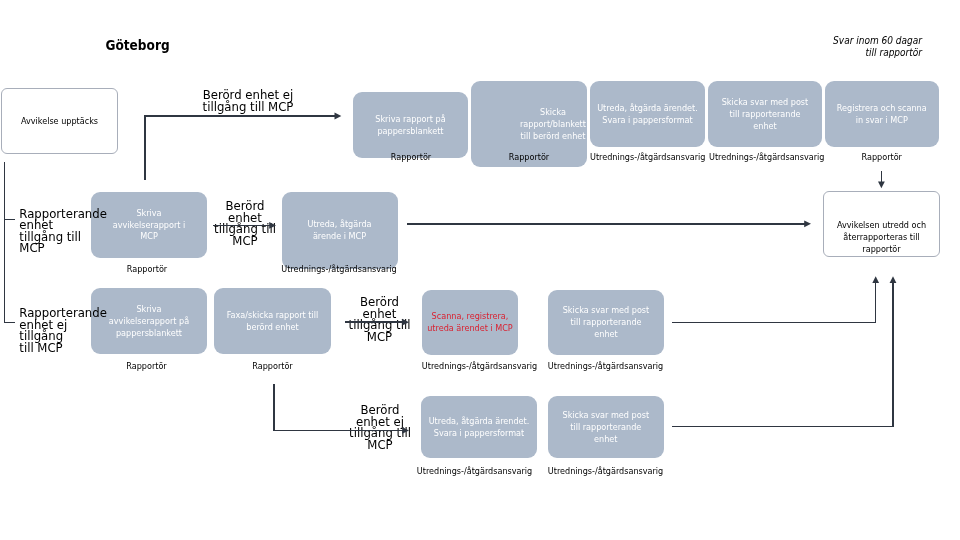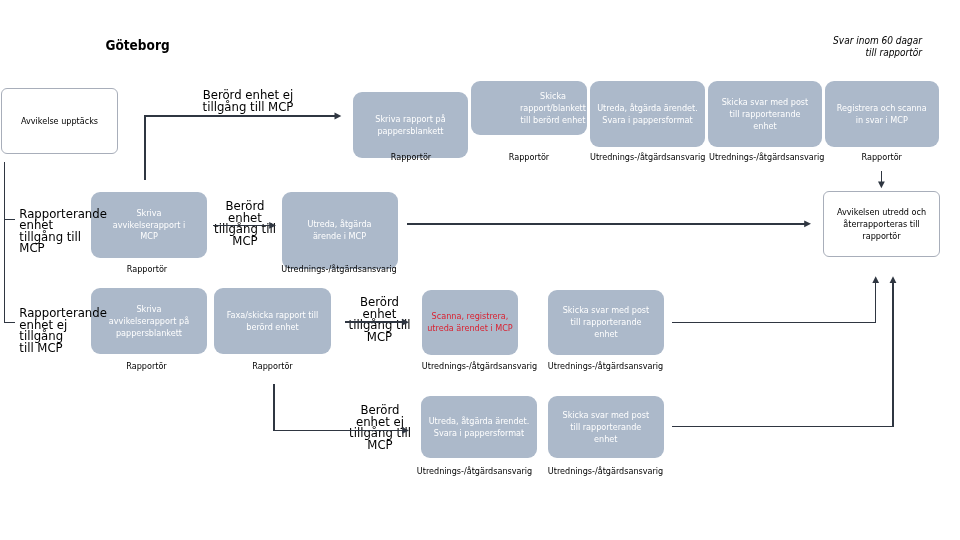--- a/index.html
+++ b/index.html
@@ -44,21 +44,21 @@
 
   <div class="node term" style="left:1px;top:88px;width:117px;height:66px;">
     <span>Avvikelse upptäcks</span>
   </div>
 
   <div class="node proc" style="left:353px;top:92px;width:115px;height:66px;">
     <span><i>Skriva rapport på</i><br><i>pappersblankett</i></span>
   </div>
   <div class="cap" style="left:353.5px;top:150.8px;width:115px;">Rapportör</div>
 
-  <div class="node proc" style="left:471px;top:81px;width:116px;height:54px;padding-left:48px;">
+  <div class="node proc" style="left:471px;top:81px;width:116px;height:86px;padding-left:48px;">
     <span><i>Skicka rapport/blankett</i><br><i>till berörd enhet</i></span>
   </div>
   <div class="cap" style="left:471px;top:150.8px;width:116px;">Rapportör</div>
 
   <div class="node proc" style="left:590px;top:81px;width:115px;height:66px;">
     <span><i>Utreda, åtgärda ärendet.</i><br><i>Svara i pappersformat</i></span>
   </div>
   <div class="cap" style="left:590px;top:150.8px;width:115px;">Utrednings-/åtgärdsansvarig</div>
 
   <div class="node proc" style="left:708px;top:81px;width:114px;height:66px;">
@@ -74,21 +74,21 @@
   <div class="node proc" style="left:91px;top:191.5px;width:116px;height:66.5px;">
     <span><i>Skriva</i><br><i>avvikelserapport i</i><br><i>MCP</i></span>
   </div>
   <div class="cap" style="left:89px;top:262.5px;width:116px;">Rapportör</div>
 
   <div class="node proc" style="left:281.5px;top:191.5px;width:116px;height:77px;">
     <span><i>Utreda, åtgärda</i><br><i>ärende i MCP</i></span>
   </div>
   <div class="cap" style="left:281px;top:262.5px;width:116px;">Utrednings-/åtgärdsansvarig</div>
 
-  <div class="node term" style="left:823px;top:191px;width:117px;height:66px;">
+  <div class="node term" style="left:823px;top:191px;width:117px;height:66px;align-items:flex-end;">
     <span><i>Avvikelsen utredd och</i><br><i>återrapporteras till</i><br><i>rapportör</i></span>
   </div>
 
   <div class="node proc" style="left:91px;top:288px;width:116px;height:66px;">
     <span><i>Skriva</i><br><i>avvikelserapport på</i><br><i>pappersblankett</i></span>
   </div>
   <div class="cap" style="left:88.5px;top:360px;width:116px;">Rapportör</div>
 
   <div class="node proc" style="left:214px;top:288px;width:117px;height:66px;">
     <span><i>Faxa/skicka rapport till</i><br><i>berörd enhet</i></span>

